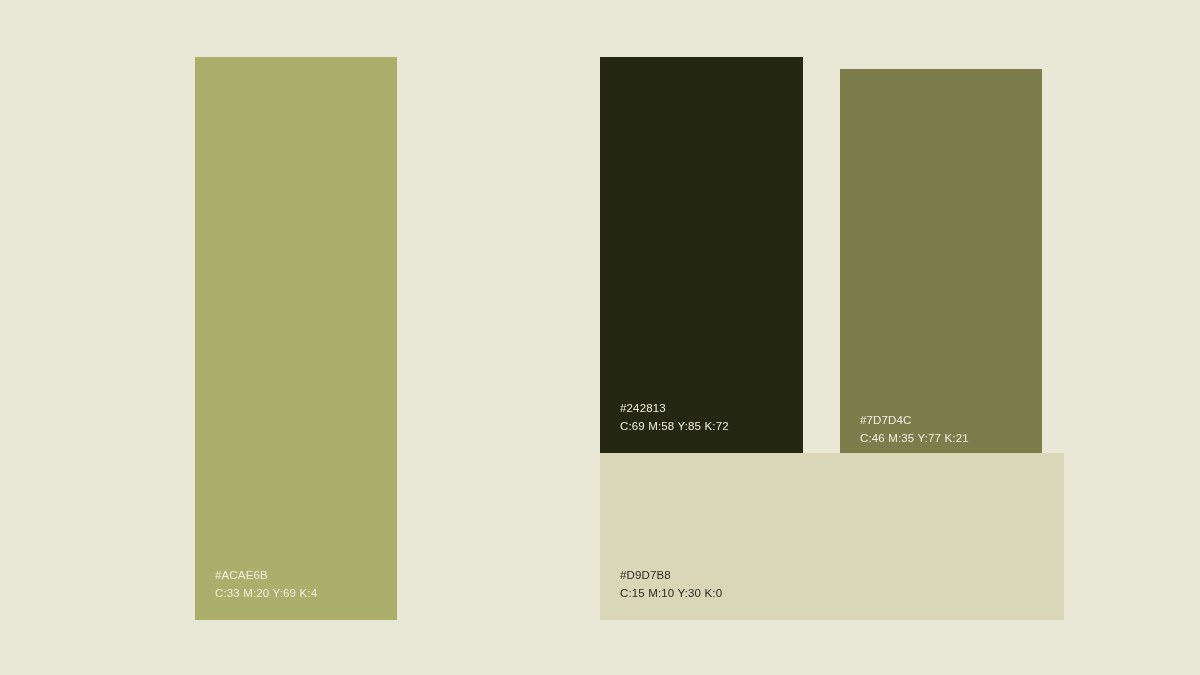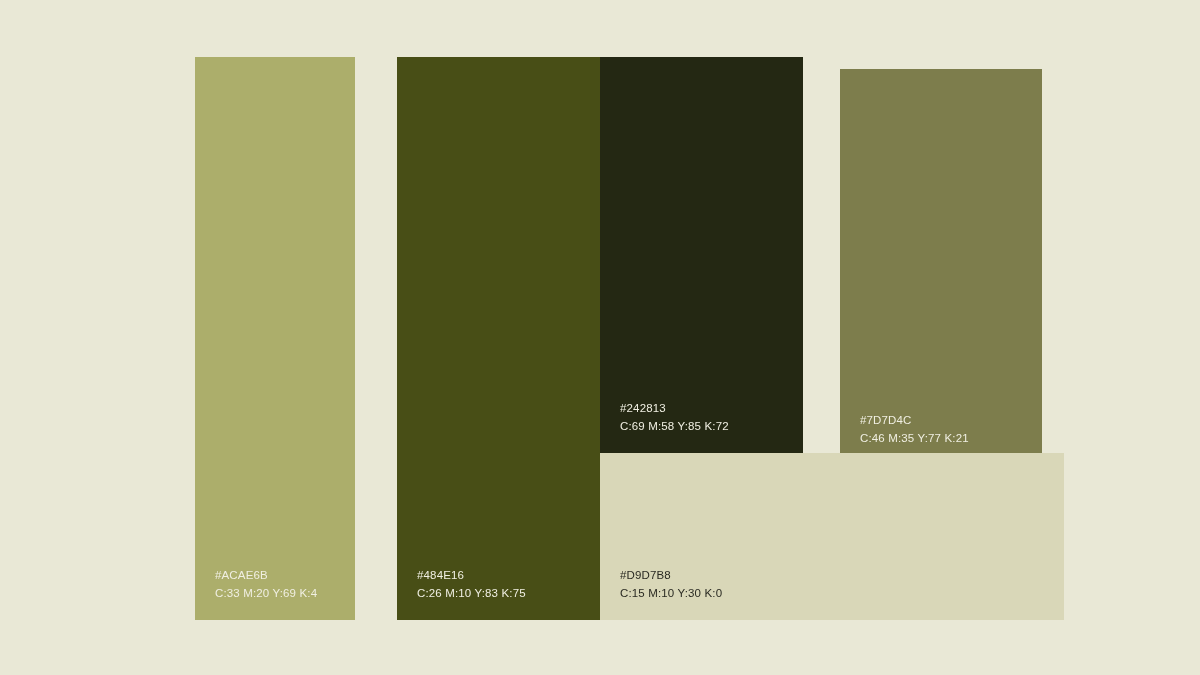--- a/index.html
+++ b/index.html
@@ -33,21 +33,21 @@
 
   .swatch {
     position: absolute;
     box-sizing: border-box;
   }
 
   
   .swatch.s1 {
     left: 0px;
     top: 0px;
-    width: 160px;
+    width: 202px;
     height: 563px;
   }
 
   
   .swatch.s2 {
     left: 202px;
     top: 0px;
     width: 203px;
     height: 563px;
   }
@@ -107,26 +107,20 @@
 
   <div id="palette-block">
 
     <div class="swatch s1" style="background-color: rgb(172, 174, 107);">
       <div class="swatch-label label-light">
         <span class="hex">#ACAE6B</span>
         <span class="cmyk">C:33 M:20 Y:69 K:4</span>
       </div>
     </div>
 
-    <div class="swatch s2" style="background-color: rgb(72, 78, 22);">
-      <div class="swatch-label label-light">
-        <span class="hex">#484E16</span>
-        <span class="cmyk">C:26 M:10 Y:83 K:75</span>
-      </div>
-    </div>
 
     <div class="swatch s3" style="background-color: rgb(36, 40, 19); padding-left: 41px;">
       <div class="swatch-label label-light">
         <span class="hex">#242813</span>
         <span class="cmyk">C:69 M:58 Y:85 K:72</span>
       </div>
     </div>
 
     <div class="swatch s4" style="background-color: rgb(125, 125, 76);">
       <div class="swatch-label label-light">

